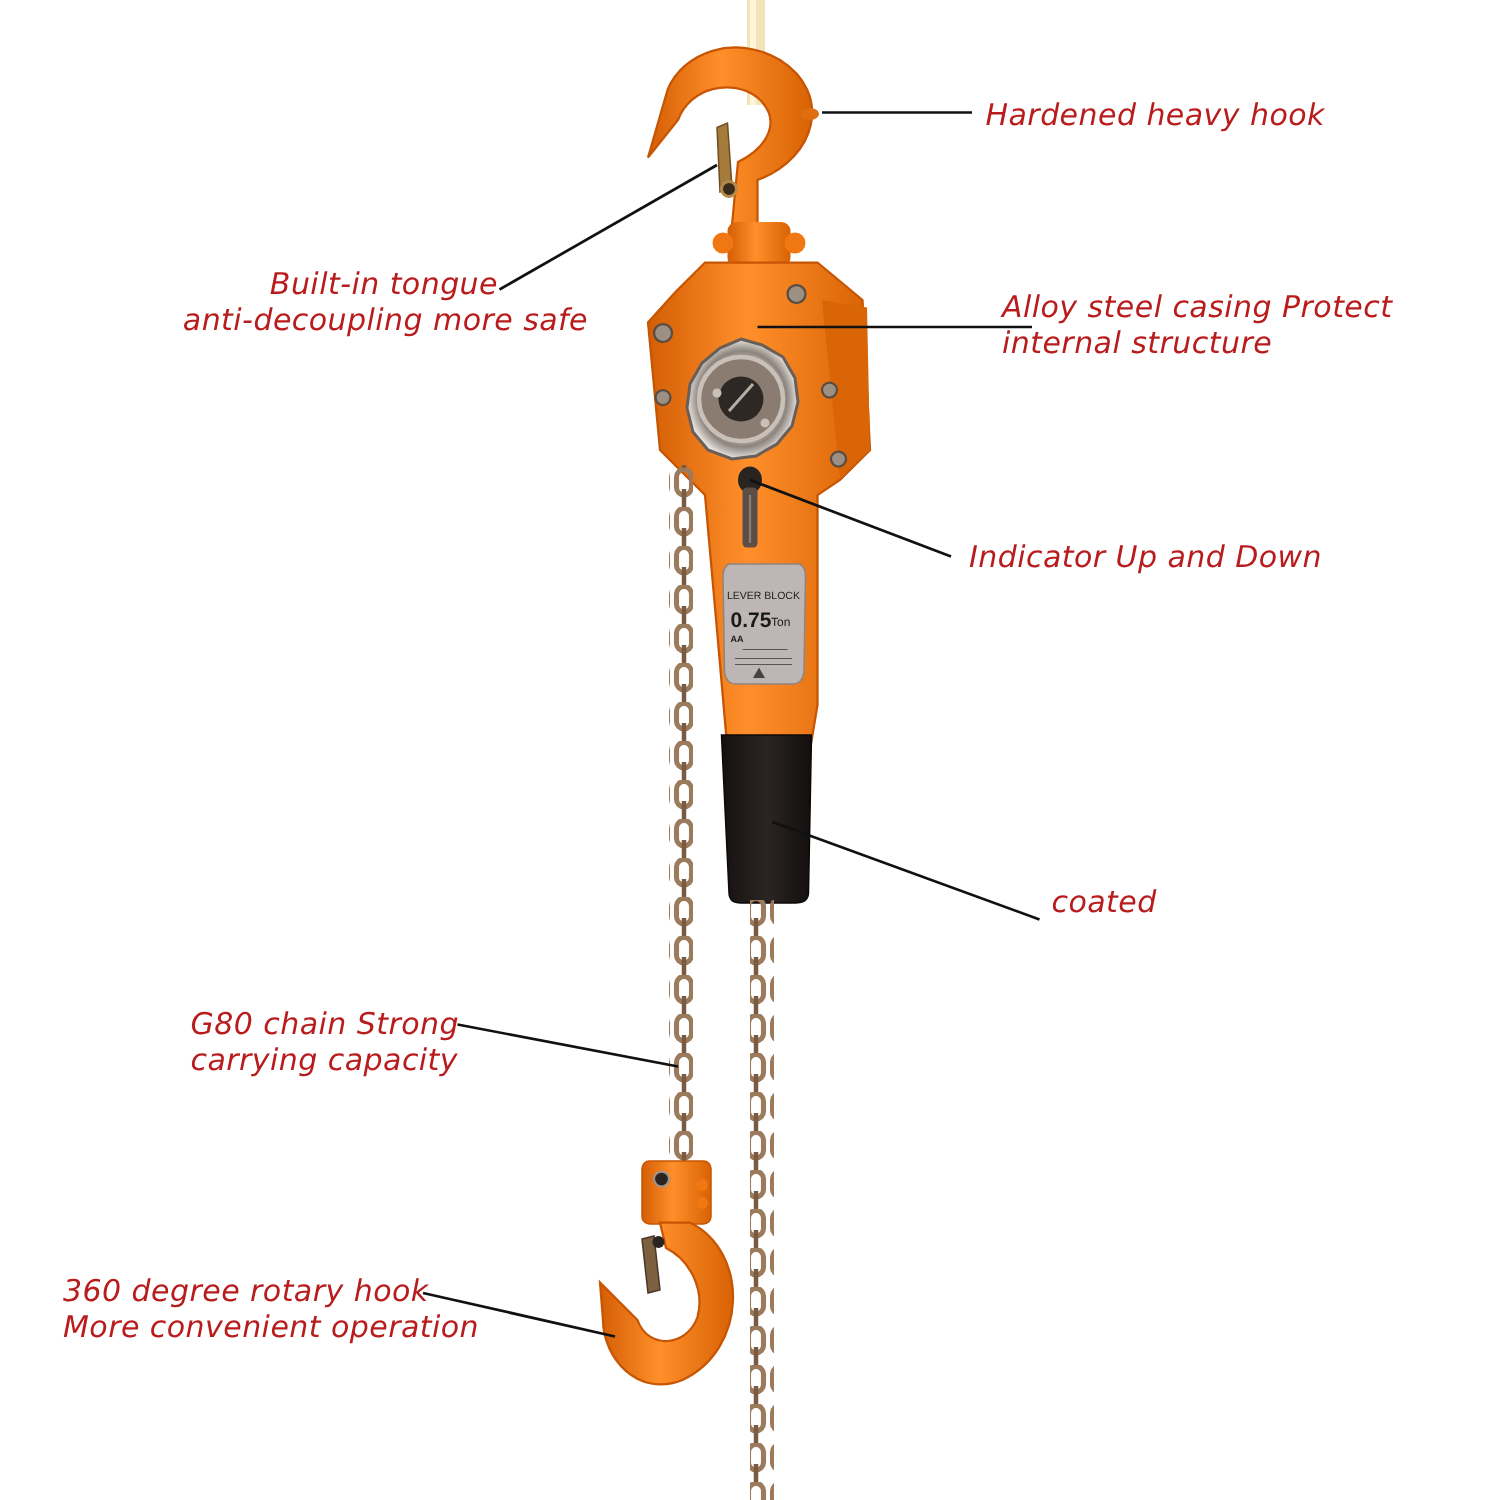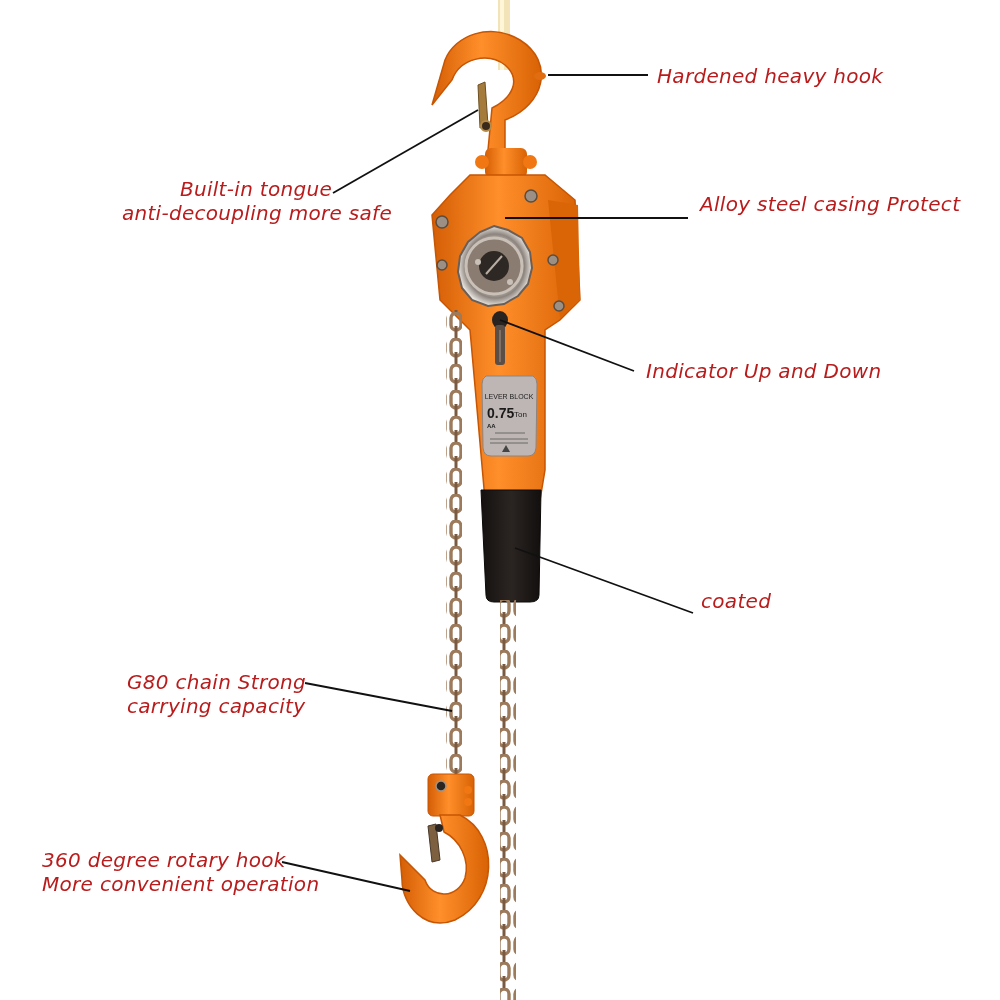--- a/index.html
+++ b/index.html
@@ -129,22 +129,23 @@
 
 <div class="callout right" style="left:657px; top:64px;">
   <div>Hardened heavy hook</div>
 </div>
 
 <div class="callout leftal" style="right:608px; top:177px;">
   <div style="padding-right:60px;">Built-in tongue</div>
   <div>anti-decoupling more safe</div>
 </div>
 
-<div class="callout right" style="left:700px; top:192px;">
+<div class="callout right" style="left:668px; top:192px;">
   <div>Alloy steel casing Protect</div>
+  <div>internal structure</div>
 </div>
 
 <div class="callout right" style="left:646px; top:359px;">
   <div>Indicator Up and Down</div>
 </div>
 
 <div class="callout right" style="left:701px; top:589px;">
   <div>coated</div>
 </div>
 

